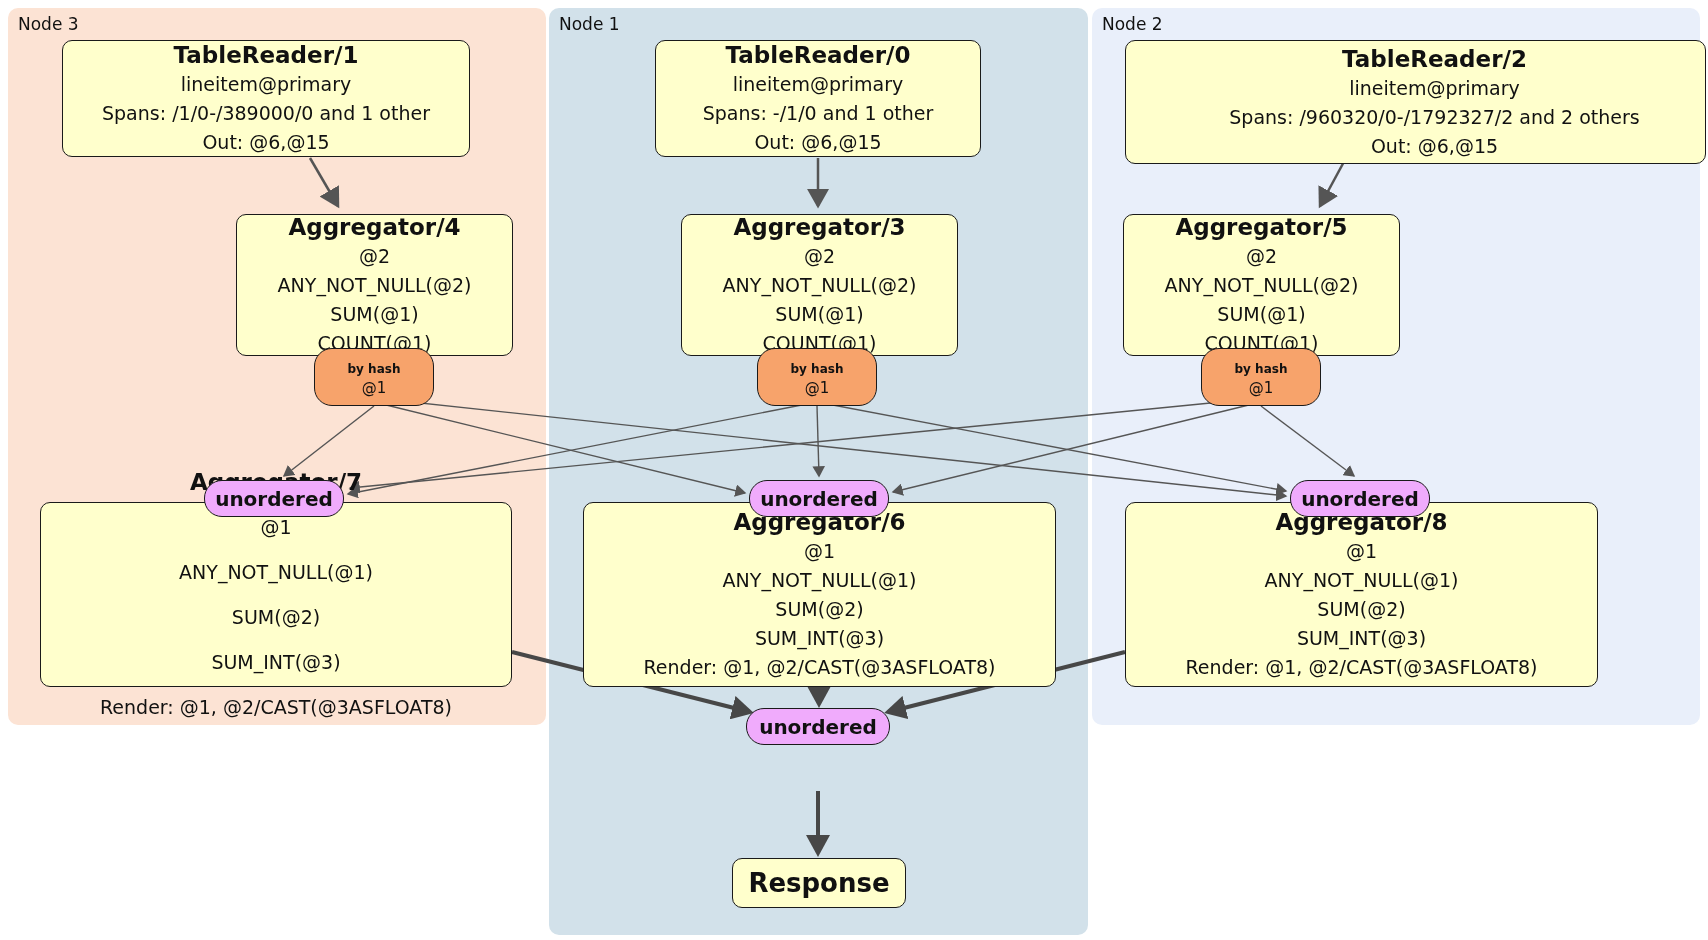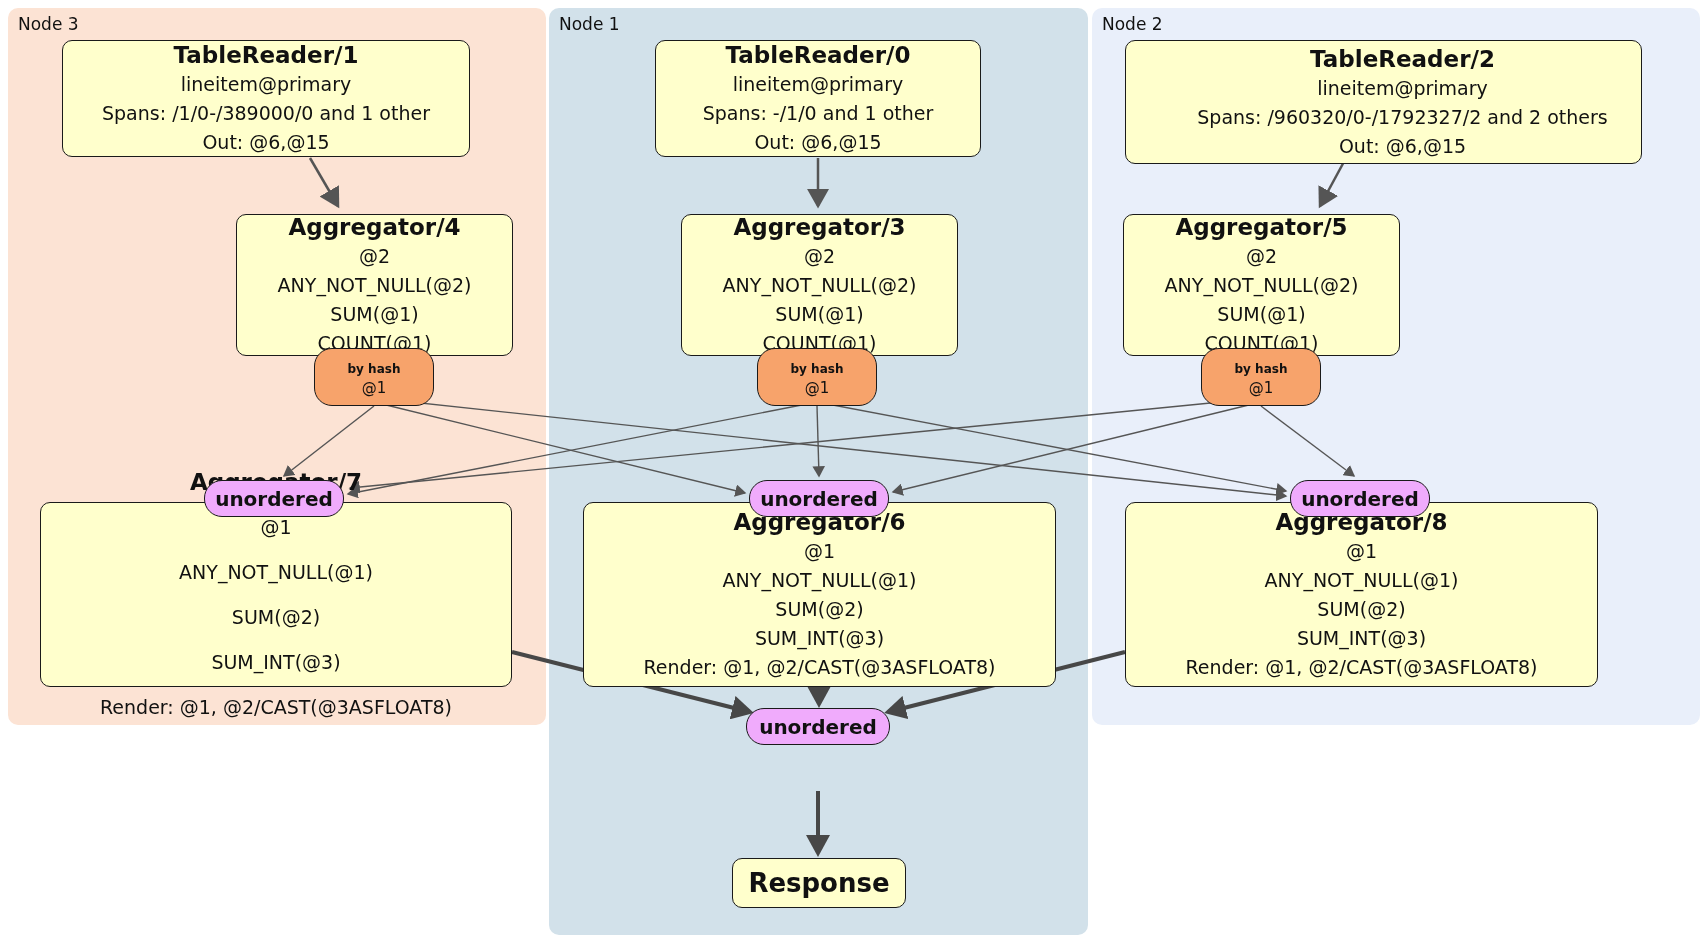--- a/index.html
+++ b/index.html
@@ -130,21 +130,21 @@
   </div>
   <div class="node-box" style="left:583px;top:502px;width:473px;height:185px;">
     <div class="box-title">Aggregator/6</div>
     <div class="box-line">@1</div>
     <div class="box-line">ANY_NOT_NULL(@1)</div>
     <div class="box-line">SUM(@2)</div>
     <div class="box-line">SUM_INT(@3)</div>
     <div class="box-line">Render: @1, @2/CAST(@3ASFLOAT8)</div>
   </div>
 
-  <div class="node-box" style="left:1125px;top:40px;width:517px;height:124px;padding-left:44px;">
+  <div class="node-box" style="left:1125px;top:40px;width:581px;height:124px;padding-left:44px;">
     <div class="box-title">TableReader/2</div>
     <div class="box-line">lineitem@primary</div>
     <div class="box-line">Spans: /960320/0-/1792327/2 and 2 others</div>
     <div class="box-line">Out: @6,@15</div>
   </div>
   <div class="node-box" style="left:1123px;top:214px;width:277px;height:142px;">
     <div class="box-title">Aggregator/5</div>
     <div class="box-line">@2</div>
     <div class="box-line">ANY_NOT_NULL(@2)</div>
     <div class="box-line">SUM(@1)</div>

